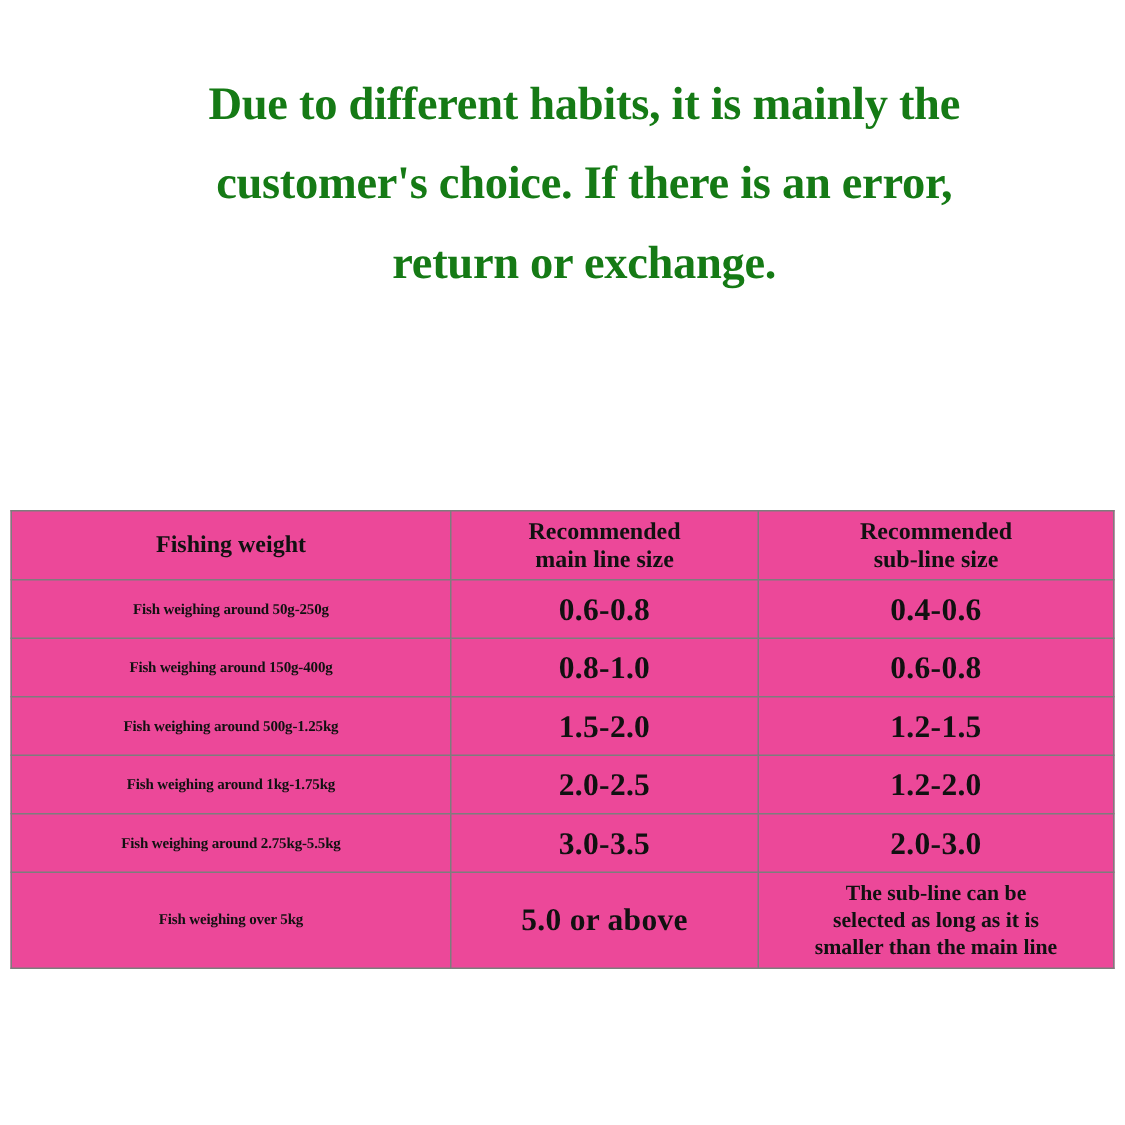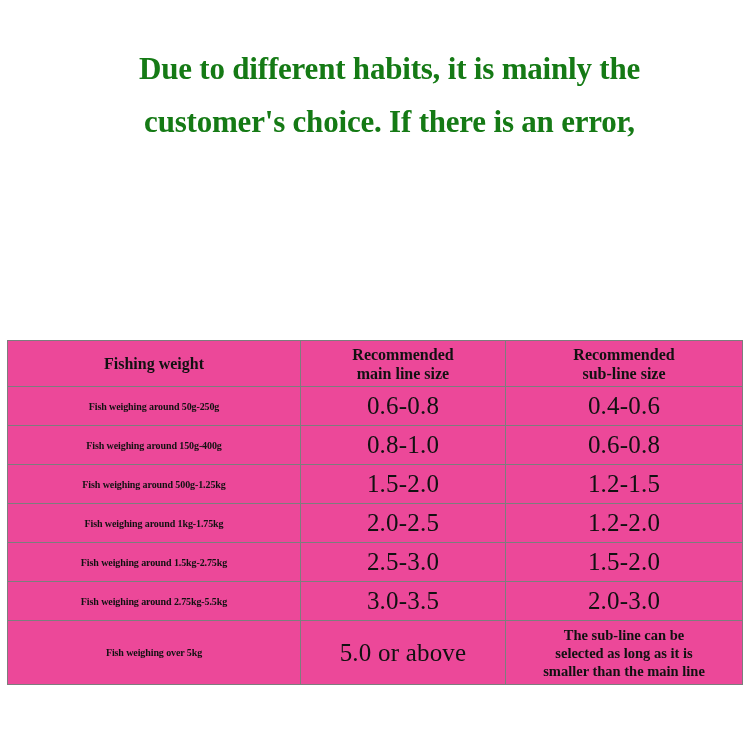--- a/index.html
+++ b/index.html
@@ -74,38 +74,39 @@
   .size-table tbody tr { height: 39px; }
   .size-table tbody tr.tall { height: 64px; }
 
   .cell-weight {
     font-weight: bold;
     font-size: 10px;
     letter-spacing: -0.1px;
     white-space: nowrap;
   }
   .cell-value {
-    font-weight: normal;
-    font-size: 25px;
+    font-weight: bold;
+    font-size: 21px;
     letter-spacing: 0.2px;
     white-space: nowrap;
     margin-left: 24px;
   }
   .cell-note {
     font-weight: bold;
     font-size: 14.5px;
     line-height: 18px;
   }
 </style>
 </head>
 <body>
 
 <div class="notice">
   <span class="notice-line">Due to different habits, it is mainly the</span>
   <span class="notice-line">customer's choice. If there is an error,</span>
+  <span class="notice-line">return or exchange.</span>
 </div>
 
 <table class="size-table">
   <colgroup>
     <col class="c1">
       <col class="c2">
       <col class="c3">
   </colgroup>
   <thead>
     <tr>
@@ -137,25 +138,20 @@
       <td class="cell-weight">Fish weighing around 500g-1.25kg</td>
       <td class="cell-value">1.5-2.0</td>
       <td class="cell-value">1.2-1.5</td>
     </tr>
     <tr>
       <td class="cell-weight">Fish weighing around 1kg-1.75kg</td>
       <td class="cell-value">2.0-2.5</td>
       <td class="cell-value">1.2-2.0</td>
     </tr>
     <tr>
-      <td class="cell-weight">Fish weighing around 1.5kg-2.75kg</td>
-      <td class="cell-value">2.5-3.0</td>
-      <td class="cell-value">1.5-2.0</td>
-    </tr>
-    <tr>
       <td class="cell-weight">Fish weighing around 2.75kg-5.5kg</td>
       <td class="cell-value">3.0-3.5</td>
       <td class="cell-value">2.0-3.0</td>
     </tr>
     <tr class="tall">
       <td class="cell-weight">Fish weighing over 5kg</td>
       <td class="cell-value">5.0 or above</td>
       <td class="cell-note">
         <span class="hdr-sub">The sub-line can be</span>
         <span class="hdr-sub">selected as long as it is</span>

